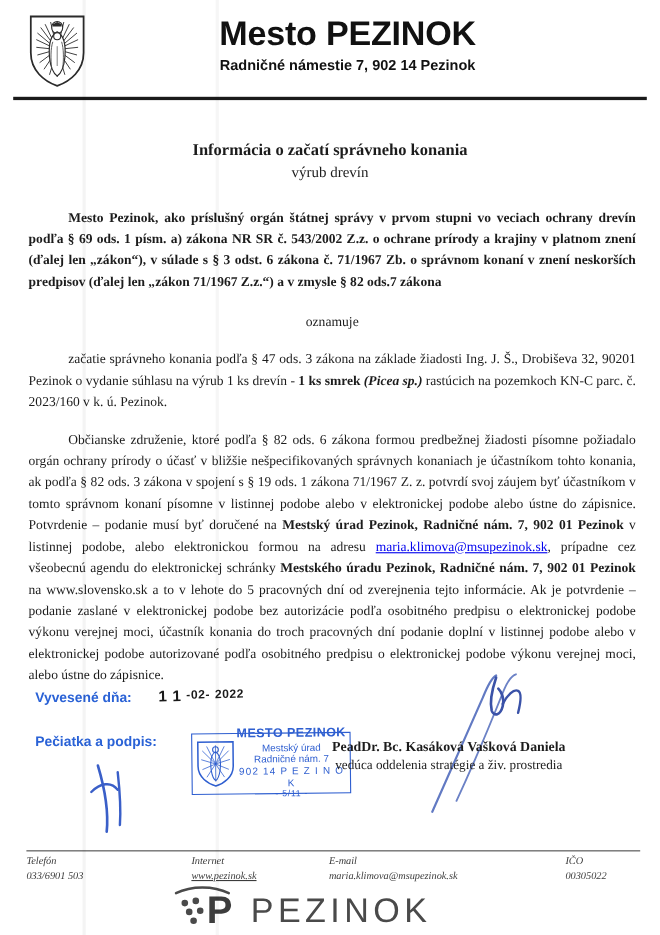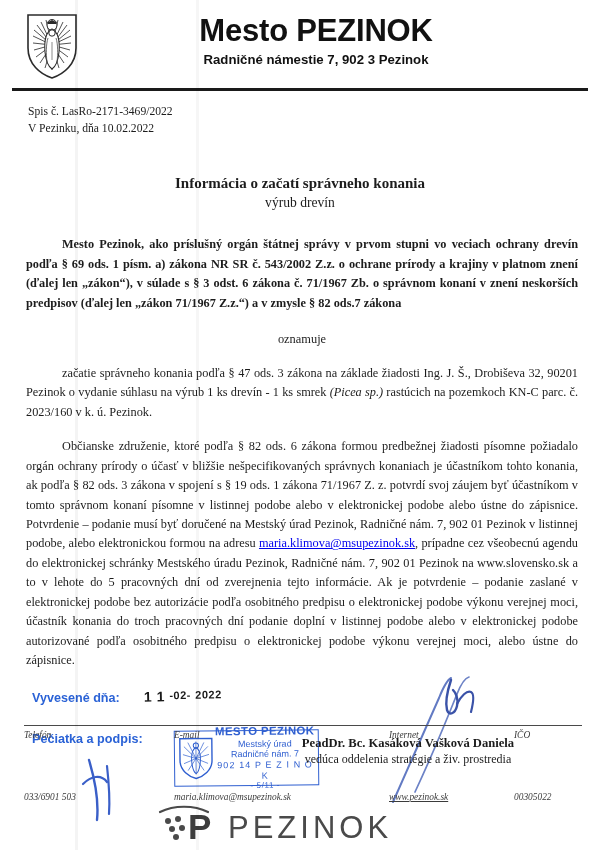--- a/index.html
+++ b/index.html
@@ -105,30 +105,29 @@
     hyphens: none;
   }
   p.para.first { margin-top: 24px; font-weight: bold; }
   p.para.tight { text-indent: 36px; }
   .center-word {
     text-align: center;
     font-size: 12.4px;
     margin: 19px 0 17px 0;
   }
   .gap-md { height: 15px; }
-  b.bold { font-weight: normal; }
+  b.bold { font-weight: bold; }
   i.ital { font-style: italic; }
   .email-link {
     text-decoration: underline;
   }
 
   
   .signoff {
     position: relative;
-    margin-top: 18px;
     height: 150px;
   }
   .posted-labels {
     position: absolute;
     left: 6px;
     top: 4px;
     font-family: "Liberation Sans", sans-serif;
     font-weight: bold;
     font-size: 12.6px;
     color: #2a62d6;
@@ -233,21 +232,21 @@
     font-style: italic;
     font-size: 9.4px;
     line-height: 1.42;
     color: #3b3b3b;
   }
   .fcol { flex: 0 0 auto; }
   .fcol.c1 { width: 150px; }
   .fcol.c2 { width: 215px; }
   .fcol.c3 { width: 125px; }
   .fcol.c4 { width: 90px; }
-  .fcol .fval { white-space: nowrap; margin-top: 48px; }
+  .fcol .fval { white-space: nowrap; }
   .fcol .funder { text-decoration: underline; }
 
   
   .brand {
     position: absolute;
     left: 0;
     right: 0;
     bottom: 6px;
     display: flex;
     align-items: center;
@@ -294,29 +293,25 @@
         <path d="M24 12 h8 v-2 l-4-2 -4 2 z" fill="#2b2b2b"></path>
         <path d="M28 17 C22 20 20 28 21 40 C22 50 25 55 28 57 C31 55 34 50 35 40 C36 28 34 20 28 17 Z" fill="#ffffff" stroke="#2b2b2b" stroke-width="1.1"></path>
         <circle cx="28" cy="21" r="3.2" fill="#ffffff" stroke="#2b2b2b" stroke-width="1"></circle>
         <path d="M24 26 C22 32 22 42 23 50" fill="none" stroke="#4a4a4a" stroke-width="0.8"></path>
         <path d="M32 26 C34 32 34 42 33 50" fill="none" stroke="#4a4a4a" stroke-width="0.8"></path>
         <path d="M28 30 v18" fill="none" stroke="#5a5a5a" stroke-width="0.7"></path>
       </svg>
     </div>
     <div class="masthead-text">
       <div class="city-title">Mesto PEZINOK</div>
-      <div class="city-address">Radničné námestie 7, 902 3 Pezinok</div>
+      <div class="city-address">Radničné námestie 7, 902 14 Pezinok</div>
     </div>
   </div>
   <div class="header-rule"></div>
 
-  <div class="refblock">
-    <div>Spis č. LasRo-2171-3469/2022</div>
-    <div>V Pezinku, dňa 10.02.2022</div>
-  </div>
 
   <div class="doc-title">Informácia o začatí správneho konania</div>
   <div class="doc-subtitle">výrub drevín</div>
 
   <div class="body-wrap">
 
     <p class="para first">
       <span>Mesto Pezinok, ako príslušný orgán štátnej správy v prvom stupni vo veciach ochrany drevín podľa § 69 ods. 1 písm. a)  zákona NR SR  č. 543/2002  Z.z.  o ochrane prírody a krajiny  v platnom znení (ďalej len „zákon“), v súlade  s § 3 odst. 6  zákona č. 71/1967 Zb.  o  správnom  konaní  v znení  neskorších  predpisov  (ďalej len „zákon 71/1967 Z.z.“) a v zmysle § 82 ods.7 zákona</span>
     </p>
 
@@ -401,27 +396,27 @@
     </div>
   </div>
 
   <div class="footer">
     <div class="footer-rule"></div>
     <div class="footer-cols">
       <div class="fcol c1">
         <div>Telefón</div>
         <div class="fval">033/6901 503</div>
       </div>
+      <div class="fcol c3">
+        <div>Internet</div>
+        <div class="fval funder">www.pezinok.sk</div>
+      </div>
       <div class="fcol c2">
         <div>E-mail</div>
         <div class="fval">maria.klimova@msupezinok.sk</div>
-      </div>
-      <div class="fcol c3">
-        <div>Internet</div>
-        <div class="fval funder">www.pezinok.sk</div>
       </div>
       <div class="fcol c4">
         <div>IČO</div>
         <div class="fval">00305022</div>
       </div>
     </div>
   </div>
 
   <div class="brand">
     <svg viewBox="0 0 300 40" width="300" height="40">

